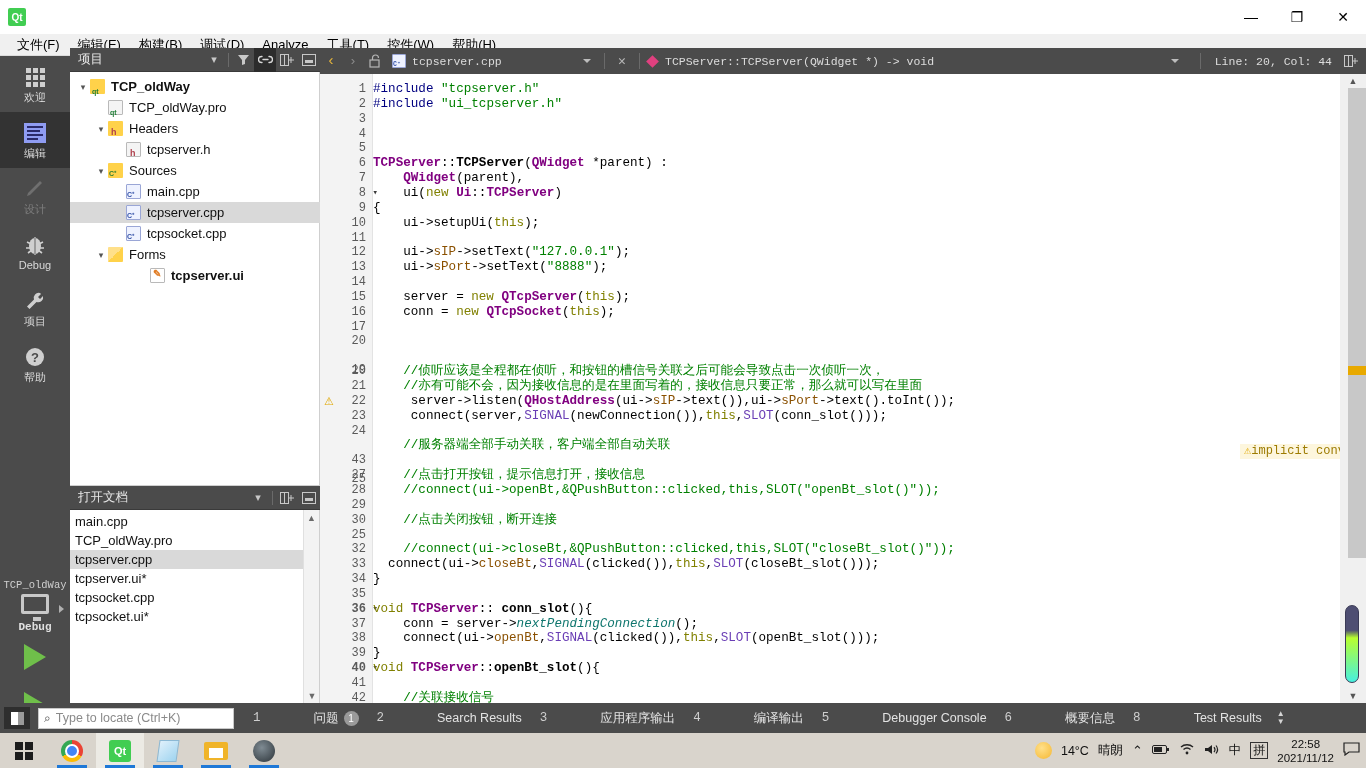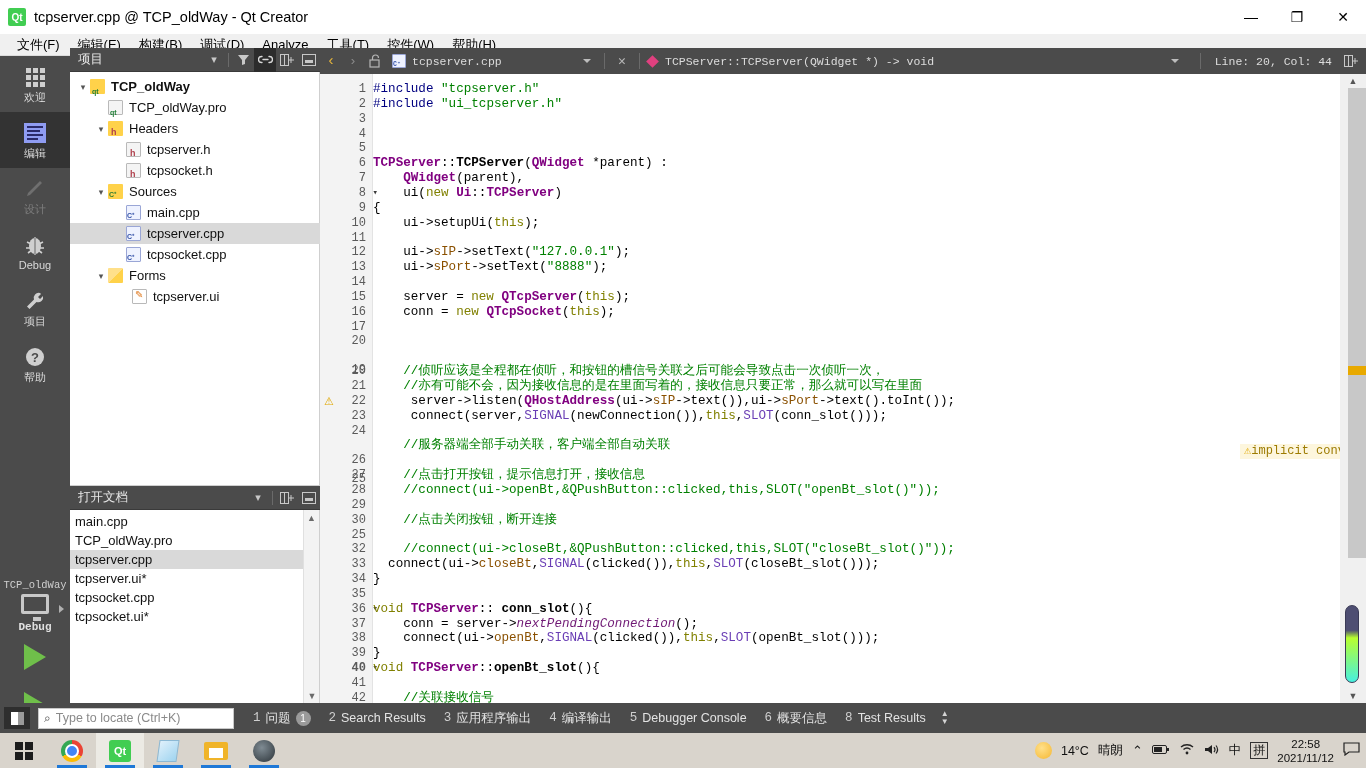--- a/index.html
+++ b/index.html
@@ -171,21 +171,21 @@
   .crow { position:absolute; left:0; height:14.85px; white-space:pre; }
 
   
   .k  { color:#808000; }           
   .pre{ color:#000080; }           
   .str{ color:#008000; }           
   .cmt{ color:#008000; }           
   .num{ color:#000080; }
   .typ{ color:#800080; font-weight:bold; }
   .fn { color:#000000; font-weight:bold; }
-  .virt{ color:#701a75; font-style:italic;font-family:Liberation Mono, monospace; }
+  .virt{ color:#0f766e; font-style:italic;font-family:Liberation Mono, monospace; }
   .fld{ color:#8a5000; }
   .op { color:#000; }
   .macro { color:#6a3eb5; }
 
   .warnbox {
     position:absolute; left:920px; top:370px; width:420px; height:15px;
     background:#fdf6dd; color:#9d7b00; font-family:"Liberation Mono", monospace;
     font-size:12px; line-height:15px; padding-left:4px; white-space:nowrap; overflow:hidden;
   }
   .warnbox .tri-w { color:#e0a800; }
@@ -211,21 +211,21 @@
     padding:0 5px; gap:5px; border:1px solid #c9c9c9;
   }
   .locator .mag { color:#555; font-size:12px; }
   .locator .ph { color:#8a8a8a; font-size:12.5px; font-family:"Liberation Sans",sans-serif; }
   .sb-items { display:flex; align-items:center; gap:0; margin-left:10px; }
   .sb-item {
     display:flex; align-items:center; gap:5px; padding:0 9px; height:30px;
     color:#e3e3e3; font-size:12.5px; font-family:"Liberation Mono", monospace;
   }
   .sb-item .num { color:#cfcfcf; }
-  .sb-item .txt { font-family:"Liberation Sans", sans-serif; }
+  .sb-item .txt { font-family:"Liberation Sans", sans-serif;margin-left:48px; }
   .badge {
     min-width:15px; height:15px; border-radius:8px; background:#9a9a9a; color:#fff;
     font-size:10px; display:inline-flex; align-items:center; justify-content:center; padding:0 4px;
     font-family:"Liberation Sans",sans-serif;
   }
   .sb-updown { display:flex; flex-direction:column; align-items:center; color:#d5d5d5; font-size:8px; margin-left:6px; line-height:8px;}
 
   
   .taskbar {
     position:absolute; left:0; top:733px; width:1366px; height:35px;
@@ -254,21 +254,20 @@
   .clock { display:flex; flex-direction:column; align-items:center; font-size:11.5px; color:#111; line-height:14px; font-family:"Liberation Sans",sans-serif;}
   .notif { font-size:15px; color:#222; }
 </style>
 </head>
 <body>
 
 <div class="app">
 
   <div class="titlebar">
     <div class="tb-icon">Qt</div>
-    <div class="tb-title">tcpserver.cpp @ TCP_oldWay - Qt Creator</div>
     <div class="tb-controls">
       <div class="tb-btn">—</div>
       <div class="tb-btn">❐</div>
       <div class="tb-btn close">✕</div>
     </div>
   </div>
 
   <div class="menubar">
     <div class="menu-item">文件(F)</div>
     <div class="menu-item">编辑(E)</div>
@@ -420,25 +419,20 @@
         <div class="trow" style="padding-left: 24px;">
           <span class="chev">▾</span>
           <span class="ficon folder h"></span>
           <span class="tlabel">Headers</span>
         </div>
         <div class="trow" style="padding-left: 42px;">
           <span class="chev"></span>
           <span class="ficon hfile"></span>
           <span class="tlabel">tcpserver.h</span>
         </div>
-        <div class="trow" style="padding-left: 42px;">
-          <span class="chev"></span>
-          <span class="ficon hfile"></span>
-          <span class="tlabel">tcpsocket.h</span>
-        </div>
         <div class="trow" style="padding-left: 24px;">
           <span class="chev">▾</span>
           <span class="ficon folder green"></span>
           <span class="tlabel">Sources</span>
         </div>
         <div class="trow" style="padding-left: 42px;">
           <span class="chev"></span>
           <span class="ficon cfile"></span>
           <span class="tlabel">main.cpp</span>
         </div>
@@ -450,21 +444,21 @@
         <div class="trow" style="padding-left: 42px;">
           <span class="chev"></span>
           <span class="ficon cfile"></span>
           <span class="tlabel">tcpsocket.cpp</span>
         </div>
         <div class="trow" style="padding-left: 24px;">
           <span class="chev">▾</span>
           <span class="ficon folder form"></span>
           <span class="tlabel">Forms</span>
         </div>
-        <div class="trow" style="padding-left: 48px;">
+        <div class="trow" style="padding-left: 66px; font-weight: bold;">
           <span class="chev"></span>
           <span class="ficon uifile"></span>
           <span class="tlabel">tcpserver.ui</span>
         </div>
       </div>
   </div>
 
   <div class="docpanel">
     <div class="dock-header">
       <span class="title">打开文档</span>
@@ -569,31 +563,31 @@
         <div class="ln" style="top: 245.6px;">17</div>
         <div class="ln" style="top: 260.45px;">20</div>
         <div class="ln" style="top: 289px;">19</div>
         <div class="ln" style="top: 290.15px;">20</div>
         <div class="ln" style="top: 305px;">21</div>
         <div class="ln" style="top: 319.85px;">22</div>
         <div class="warnmark" style="top: 319.85px;">⚠</div>
         <div class="ln" style="top: 334.7px;">23</div>
         <div class="ln" style="top: 349.55px;">24</div>
         <div class="ln" style="top: 364.4px; margin-top: 34px;">25</div>
-        <div class="ln" style="top: 379.25px;">26</div>
+        <div class="ln" style="top: 379.25px;">43</div>
         <div class="ln" style="top: 394.1px;">27</div>
         <div class="ln" style="top: 408.95px;">28</div>
         <div class="ln" style="top: 423.8px;">29</div>
         <div class="ln" style="top: 438.65px;">30</div>
         <div class="ln" style="top: 453.5px;">25</div>
         <div class="ln" style="top: 468.35px;">32</div>
         <div class="ln" style="top: 483.2px;">33</div>
         <div class="ln" style="top: 498.05px;">34</div>
         <div class="ln" style="top: 512.9px;">35</div>
-        <div class="ln" style="top: 527.75px;">36<span class="fold">▾</span></div>
+        <div class="ln" style="top: 527.75px; font-weight: bold;">36<span class="fold">▾</span></div>
         <div class="ln" style="top: 542.6px;">37</div>
         <div class="ln" style="top: 557.45px;">38</div>
         <div class="ln" style="top: 572.3px;">39</div>
         <div class="ln" style="top: 587.15px; font-weight: bold;">40<span class="fold">▾</span></div>
         <div class="ln" style="top: 602px;">41</div>
         <div class="ln" style="top: 616.85px;">42</div>
       </div>
     <div class="codearea"><div class="crow" style="top: 8px;"><span class="pre">#include </span><span class="str">"tcpserver.h"</span></div><div class="crow" style="top: 22.85px;"><span class="pre">#include </span><span class="str">"ui_tcpserver.h"</span></div><div class="crow" style="top: 37.7px;"></div><div class="crow" style="top: 52.55px;"></div><div class="crow" style="top: 67.4px;"></div><div class="crow" style="top: 82.25px;"><span class="typ">TCPServer</span><span class="op">::</span><span class="fn">TCPServer</span><span class="op">(</span><span class="typ">QWidget</span><span class="op"> *parent) :</span></div><div class="crow" style="top: 97.1px;"><span class="op">    </span><span class="typ">QWidget</span><span class="op">(parent),</span></div><div class="crow" style="top: 111.95px;"><span class="op">    ui(</span><span class="k">new</span><span class="op"> </span><span class="typ">Ui</span><span class="op">::</span><span class="typ">TCPServer</span><span class="op">)</span></div><div class="crow" style="top: 126.8px;"><span class="op">{</span></div><div class="crow" style="top: 141.65px;"><span class="op">    ui-&gt;</span><span class="op">setupUi</span><span class="op">(</span><span class="k">this</span><span class="op">);</span></div><div class="crow" style="top: 156.5px;"></div><div class="crow" style="top: 171.35px;"><span class="op">    ui-&gt;</span><span class="fld">sIP</span><span class="op">-&gt;setText(</span><span class="str">"127.0.0.1"</span><span class="op">);</span></div><div class="crow" style="top: 186.2px;"><span class="op">    ui-&gt;</span><span class="fld">sPort</span><span class="op">-&gt;setText(</span><span class="str">"8888"</span><span class="op">);</span></div><div class="crow" style="top: 201.05px;"></div><div class="crow" style="top: 215.9px;"><span class="op">    server = </span><span class="k">new</span><span class="op"> </span><span class="typ">QTcpServer</span><span class="op">(</span><span class="k">this</span><span class="op">);</span></div><div class="crow" style="top: 230.75px;"><span class="op">    conn = </span><span class="k">new</span><span class="op"> </span><span class="typ">QTcpSocket</span><span class="op">(</span><span class="k">this</span><span class="op">);</span></div><div class="crow" style="top: 245.6px;"></div><div class="crow" style="top: 260.45px;"></div><div class="crow" style="top: 275.3px;"></div><div class="crow" style="top: 290.15px;"><span class="cmt">    //侦听应该是全程都在侦听，和按钮的槽信号关联之后可能会导致点击一次侦听一次，</span></div><div class="crow" style="top: 305px;"><span class="cmt">    //亦有可能不会，因为接收信息的是在里面写着的，接收信息只要正常，那么就可以写在里面</span></div><div class="crow" style="top: 319.85px;"><span class="op">     server-&gt;</span><span class="op">listen</span><span class="op">(</span><span class="typ">QHostAddress</span><span class="op">(ui-&gt;</span><span class="fld">sIP</span><span class="op">-&gt;</span><span class="op">text</span><span class="op">()),ui-&gt;</span><span class="fld">sPort</span><span class="op">-&gt;</span><span class="op">text</span><span class="op">().</span><span class="op">toInt</span><span class="op">());</span></div><div class="crow" style="top: 334.7px;"><span class="op">     connect(server,</span><span class="macro">SIGNAL</span><span class="op">(newConnection()),</span><span class="k">this</span><span class="op">,</span><span class="macro">SLOT</span><span class="op">(conn_slot()));</span></div><div class="crow" style="top: 349.55px;"></div><div class="crow" style="top: 364.4px;"><span class="cmt">    //服务器端全部手动关联，客户端全部自动关联</span></div><div class="crow" style="top: 379.25px;"></div><div class="crow" style="top: 394.1px;"><span class="cmt">    //点击打开按钮，提示信息打开，接收信息</span></div><div class="crow" style="top: 408.95px;"><span class="cmt">    //connect(ui-&gt;openBt,&amp;QPushButton::clicked,this,SLOT("openBt_slot()"));</span></div><div class="crow" style="top: 423.8px;"></div><div class="crow" style="top: 438.65px;"><span class="cmt">    //点击关闭按钮，断开连接</span></div><div class="crow" style="top: 453.5px;"></div><div class="crow" style="top: 468.35px;"><span class="cmt">    //connect(ui-&gt;closeBt,&amp;QPushButton::clicked,this,SLOT("closeBt_slot()"));</span></div><div class="crow" style="top: 483.2px;"><span class="op">  connect(ui-&gt;</span><span class="fld">closeBt</span><span class="op">,</span><span class="macro">SIGNAL</span><span class="op">(clicked()),</span><span class="k">this</span><span class="op">,</span><span class="macro">SLOT</span><span class="op">(closeBt_slot()));</span></div><div class="crow" style="top: 498.05px;"><span class="op">}</span></div><div class="crow" style="top: 512.9px;"></div><div class="crow" style="top: 527.75px;"><span class="k">void</span><span class="op"> </span><span class="typ">TCPServer</span><span class="op">:: </span><span class="fn">conn_slot</span><span class="op">(){</span></div><div class="crow" style="top: 542.6px;"><span class="op">    conn = server-&gt;</span><span class="virt">nextPendingConnection</span><span class="op">();</span></div><div class="crow" style="top: 557.45px;"><span class="op">    connect(ui-&gt;</span><span class="fld">openBt</span><span class="op">,</span><span class="macro">SIGNAL</span><span class="op">(clicked()),</span><span class="k">this</span><span class="op">,</span><span class="macro">SLOT</span><span class="op">(openBt_slot()));</span></div><div class="crow" style="top: 572.3px;"><span class="op">}</span></div><div class="crow" style="top: 587.15px;"><span class="k">void</span><span class="op"> </span><span class="typ">TCPServer</span><span class="op">::</span><span class="fn">openBt_slot</span><span class="op">(){</span></div><div class="crow" style="top: 602px;"></div><div class="crow" style="top: 616.85px;"><span class="cmt">    //关联接收信号</span></div></div>
 
     <div class="warnbox">

